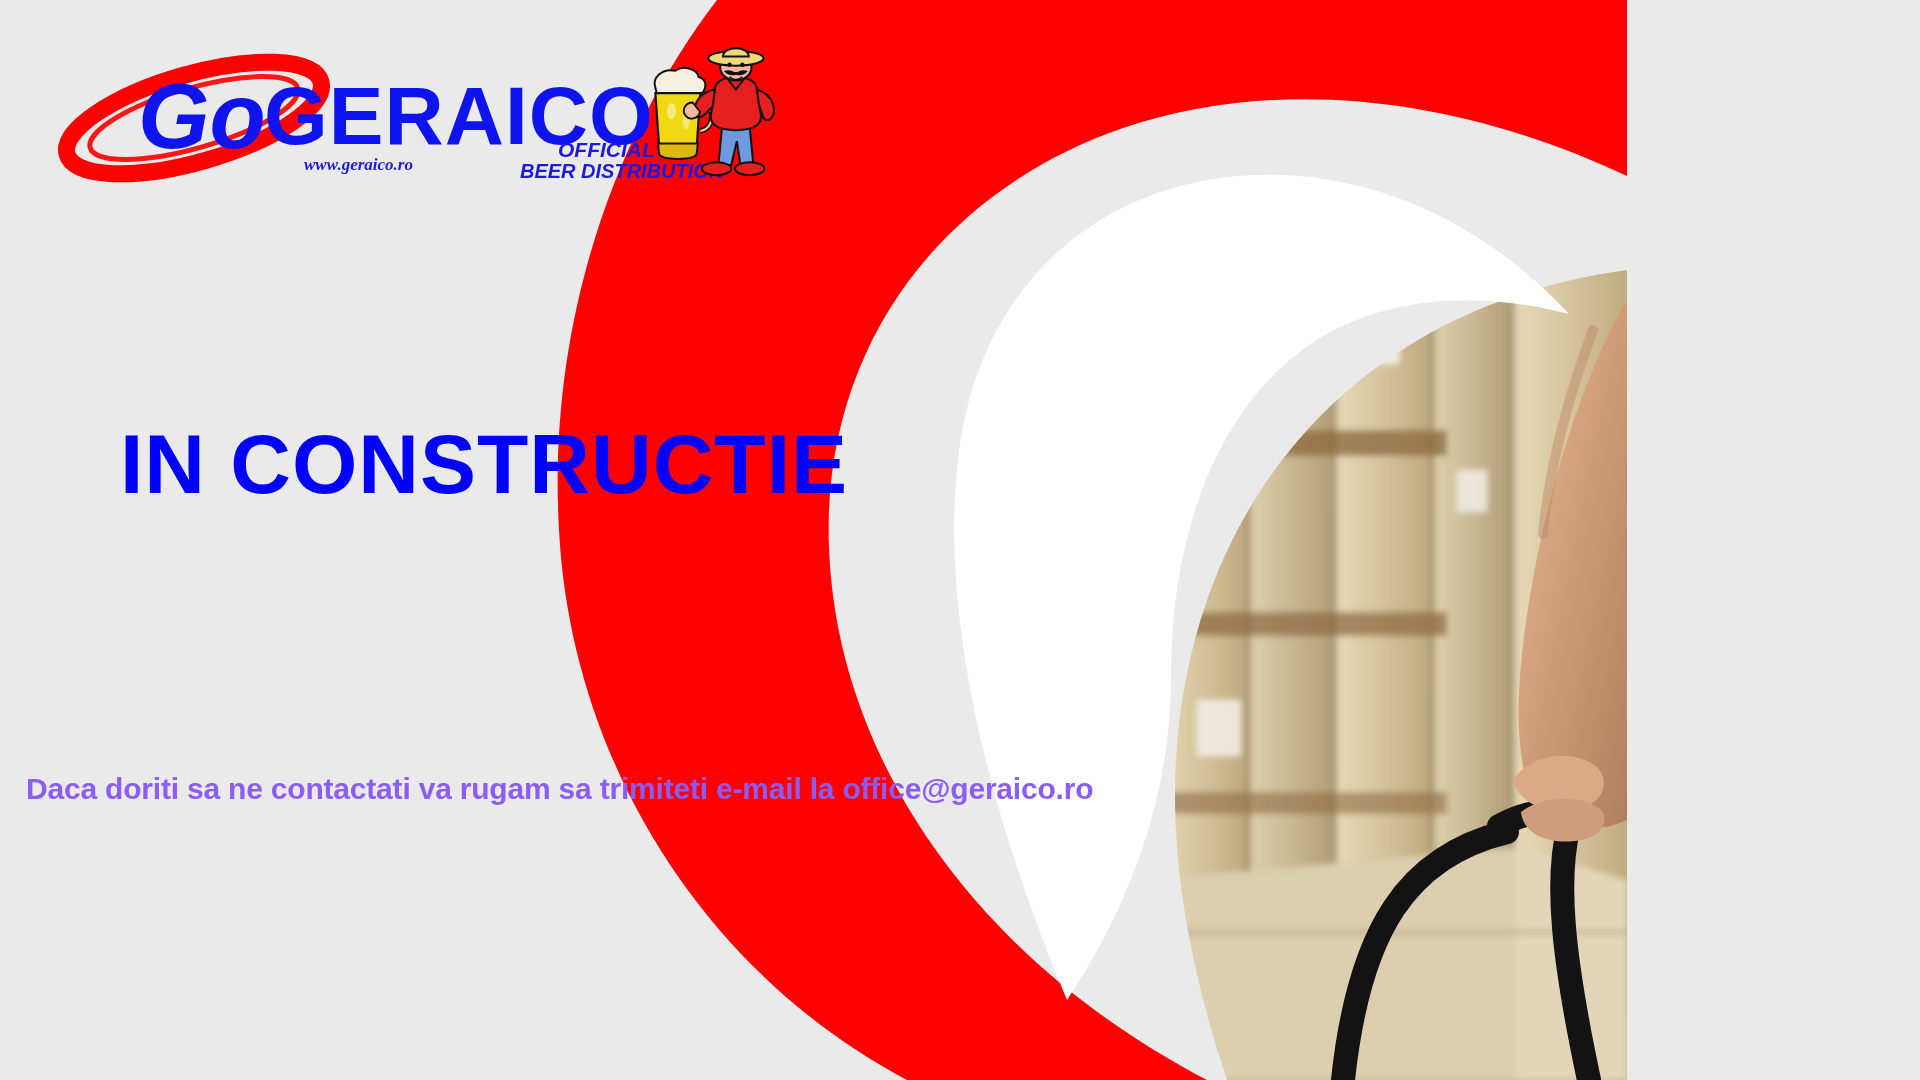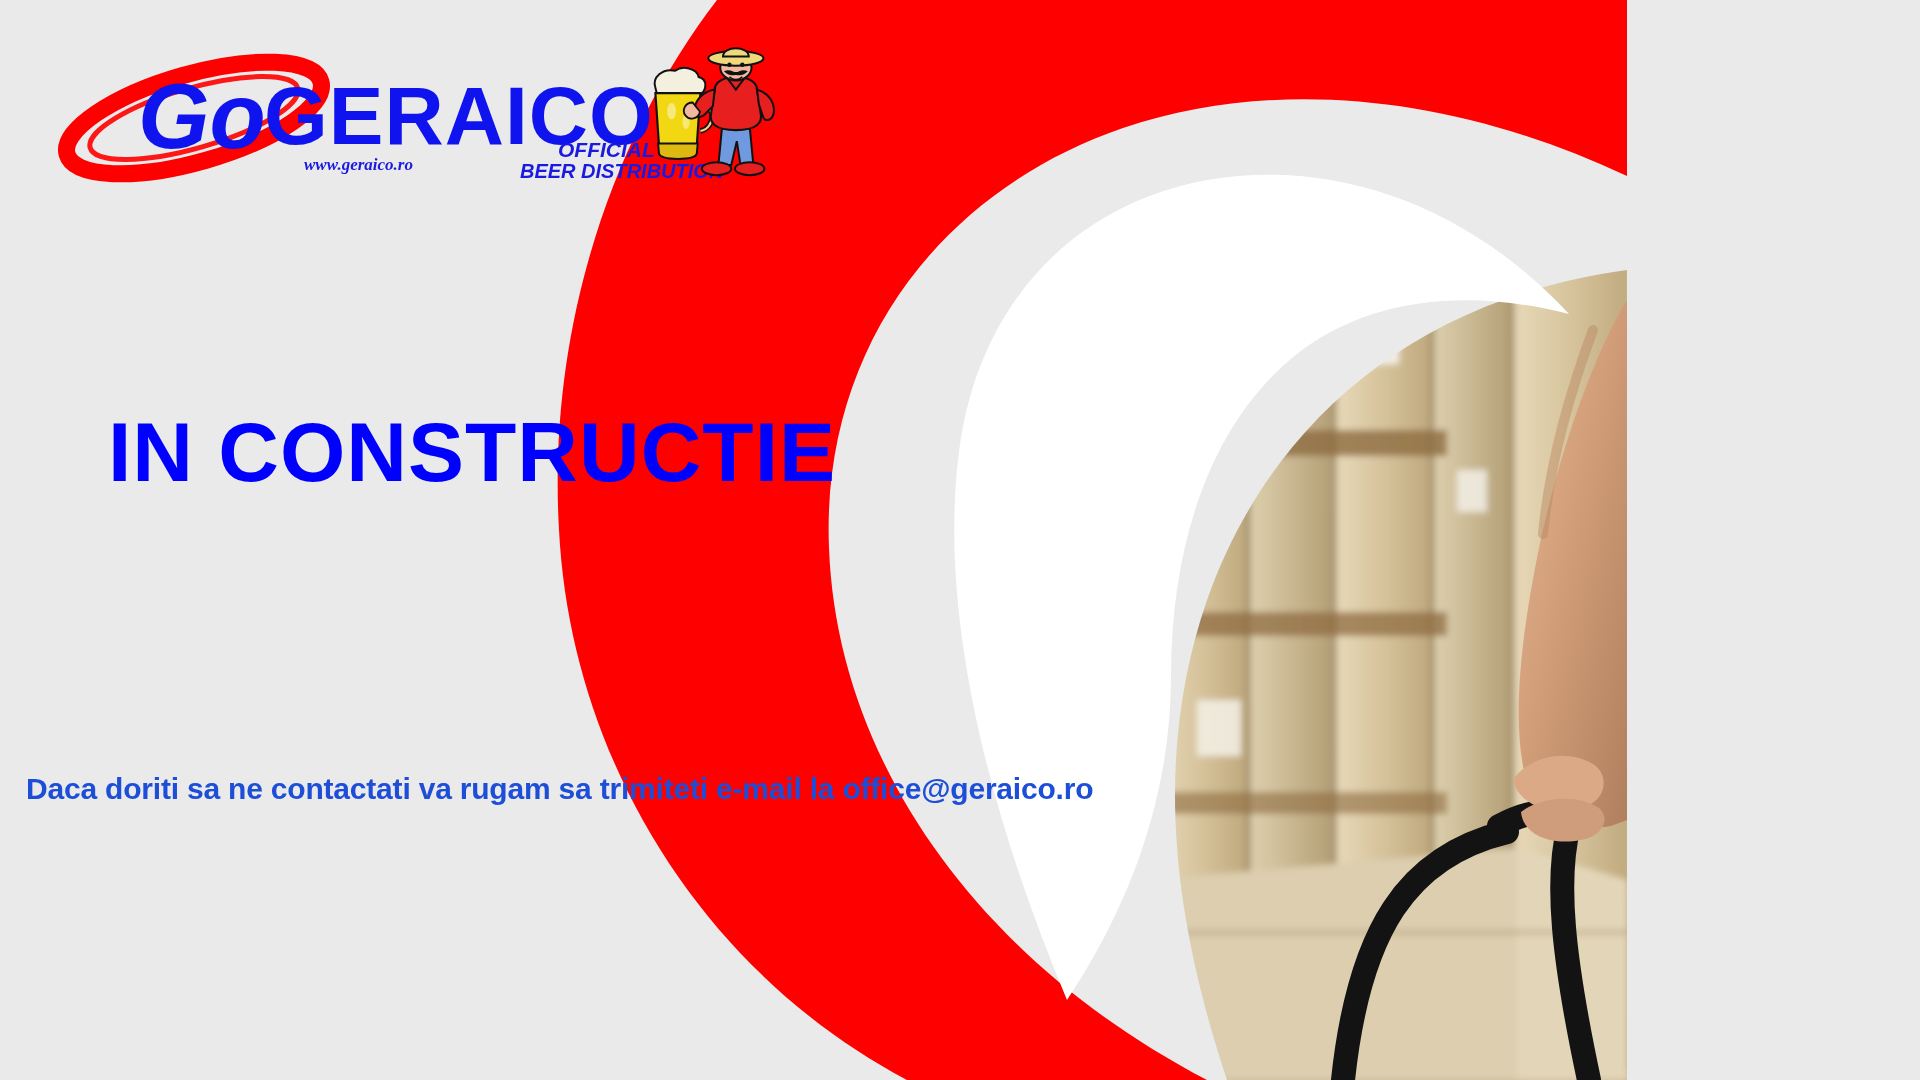--- a/index.html
+++ b/index.html
@@ -60,30 +60,30 @@
     position: absolute;
     left: 108px;
     top: 408px;
     color: #0000ff;
     font-family: "Liberation Sans", sans-serif;
     font-weight: bold;
     font-size: 84px;
     letter-spacing: 1px;
     line-height: 1.05;
     white-space: nowrap;
-    margin: 0;
+    margin: 12px;
     text-align: right;
   }
 
   
   #contact-line {
     position: absolute;
     left: 26px;
     top: 772px;
-    color: #1d4ed8;
+    color: #8b5cf6;
     font-family: "Liberation Sans", sans-serif;
     font-weight: bold;
     font-size: 30px;
     letter-spacing: -0.2px;
     white-space: nowrap;
     margin: 0;
   }
 </style>
 </head>
 <body>

